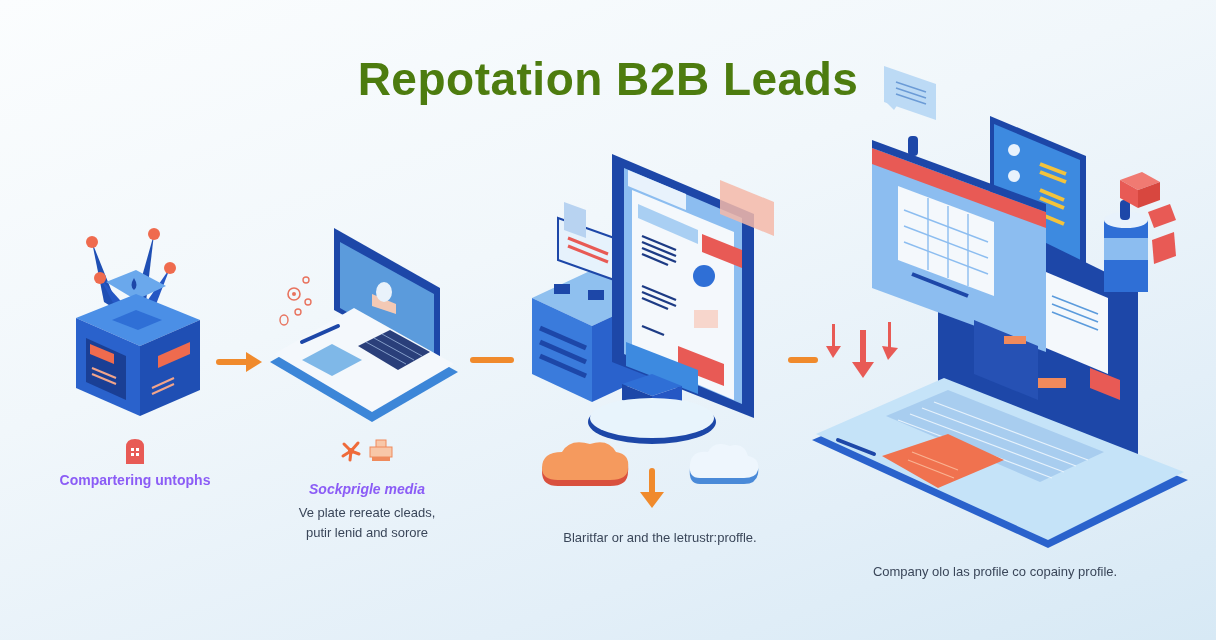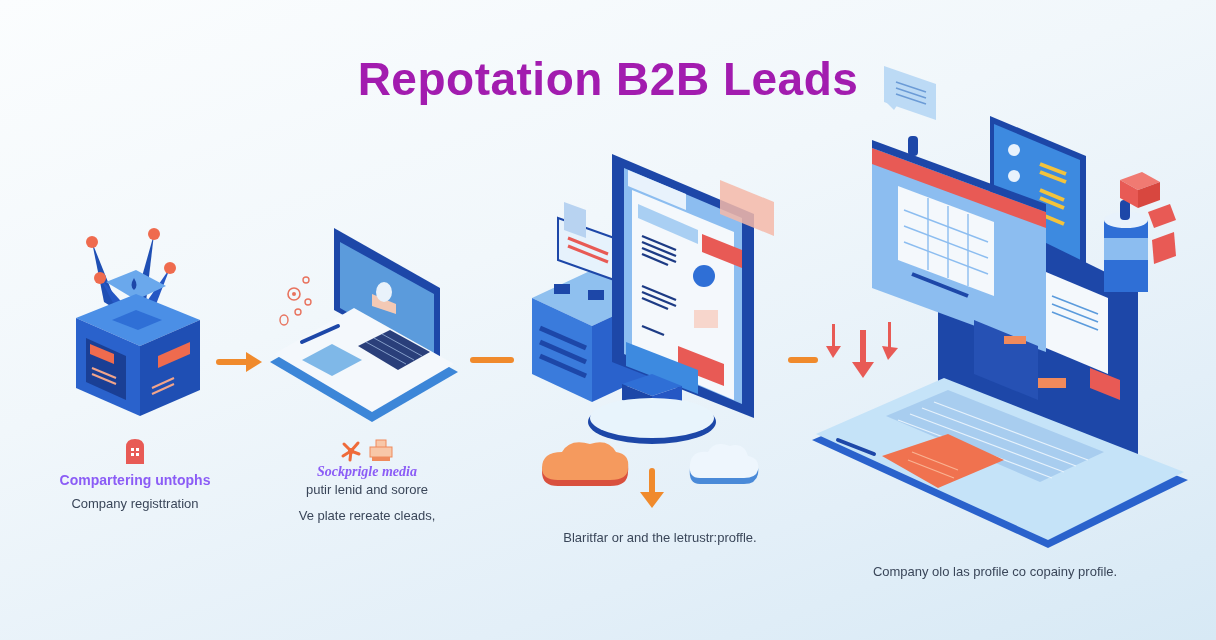--- a/index.html
+++ b/index.html
@@ -6,21 +6,21 @@
   html, body { width: 1216px; height: 640px; overflow: hidden; }
   body {
     font-family: "Liberation Sans", "DejaVu Sans", sans-serif;
     background: linear-gradient(160deg, #fbfdfe 0%, #f1f7fb 40%, #e3eff8 75%, #d7e9f5 100%);
     position: relative;
     color: #0f1d38;
   }
   .title {
     position: absolute; left: 0; width: 1216px; top: 52px;
     text-align: center; font-size: 46px; font-weight: 700;
-    color: #a21caf; letter-spacing: 0.5px;
+    color: #4d7c0f; letter-spacing: 0.5px;
   }
   .stage { position: absolute; }
   .cap-title { font-size: 14px; font-weight: 700; color: #8b5cf6; }
   .cap-title.italic { font-style: italic; }
   .cap-desc { font-size: 13px; color: #3a4659; line-height: 20px; margin-top: 4px; }
   .arrow-h { position: absolute; height: 6px; background: #f08a2c; border-radius: 3px; }
   svg { display: block; }
 </style>
 </head>
 <body>
@@ -257,44 +257,43 @@
 
 <div style="position:absolute; left:40px; top:438px; width:190px; text-align:center;">
   <svg width="22" height="26" viewBox="0 0 22 26" style="margin:0 auto;">
     <path d="M2,26 V9 q0,-8 9,-8 q9,0 9,8 V26z" fill="#e85a55"></path>
     <rect x="7" y="10" width="3" height="3" fill="#fff"></rect>
       <rect x="12" y="10" width="3" height="3" fill="#fff"></rect>
     <rect x="7" y="15" width="3" height="3" fill="#fff"></rect>
       <rect x="12" y="15" width="3" height="3" fill="#fff"></rect>
   </svg>
   <div class="cap-title" style="margin-top:8px;">Comparterіng untophs</div>
-  <div class="cap-desc" style="margin-top:6px;">Company registtration</div>
 </div>
 
 <div style="position:absolute; left:282px; top:438px; width:170px; text-align:center;">
   <div style="display:flex; justify-content:center; gap:6px; height:26px; align-items:center;">
     <svg width="22" height="22" viewBox="0 0 22 22">
       <g stroke="#ef6b3a" stroke-width="3" stroke-linecap="round">
         <line x1="11" y1="11" x2="4" y2="4"></line>
           <line x1="11" y1="11" x2="18" y2="3"></line>
         <line x1="11" y1="11" x2="3" y2="16"></line>
           <line x1="11" y1="11" x2="19" y2="14"></line>
         <line x1="11" y1="11" x2="10" y2="20"></line>
       </g>
       <circle cx="11" cy="11" r="3" fill="#ef6b3a"></circle>
     </svg>
     <svg width="26" height="24" viewBox="0 0 26 24">
       <rect x="8" y="1" width="10" height="10" fill="#f8c7a8" stroke="#ef8a5c" stroke-width="1"></rect>
       <rect x="2" y="8" width="22" height="10" fill="#f8c7a8" stroke="#ef8a5c" stroke-width="1"></rect>
       <rect x="4" y="18" width="18" height="4" fill="#ef8a5c"></rect>
     </svg>
   </div>
-  <div class="cap-title italic" style="margin-top:0;font-family:Liberation Serif, serif;">Sockprigle media</div>
+  <div class="cap-title italic" style="margin-top:17px;">Sockprigle media</div>
+  <div class="cap-desc" style="margin-top:6px;">Ve plate rereate cleads,</div>
   <div class="cap-desc" style="margin-top:0;">putir lenid and sorore</div>
-  <div class="cap-desc" style="margin-top:6px;">Ve plate rereate cleads,</div>
 </div>
 
 <div style="position:absolute; left:545px; top:524px; width:230px; text-align:center;">
   <div class="cap-desc" style="">Blaritfar or and the letrustr:proffle.</div>
 </div>
 
 <div style="position:absolute; left:860px; top:562px; width:270px; text-align:center;">
   <div class="cap-desc" style="margin-top:0;">Company olo las profile co copainy profile.</div>
 </div>
 

